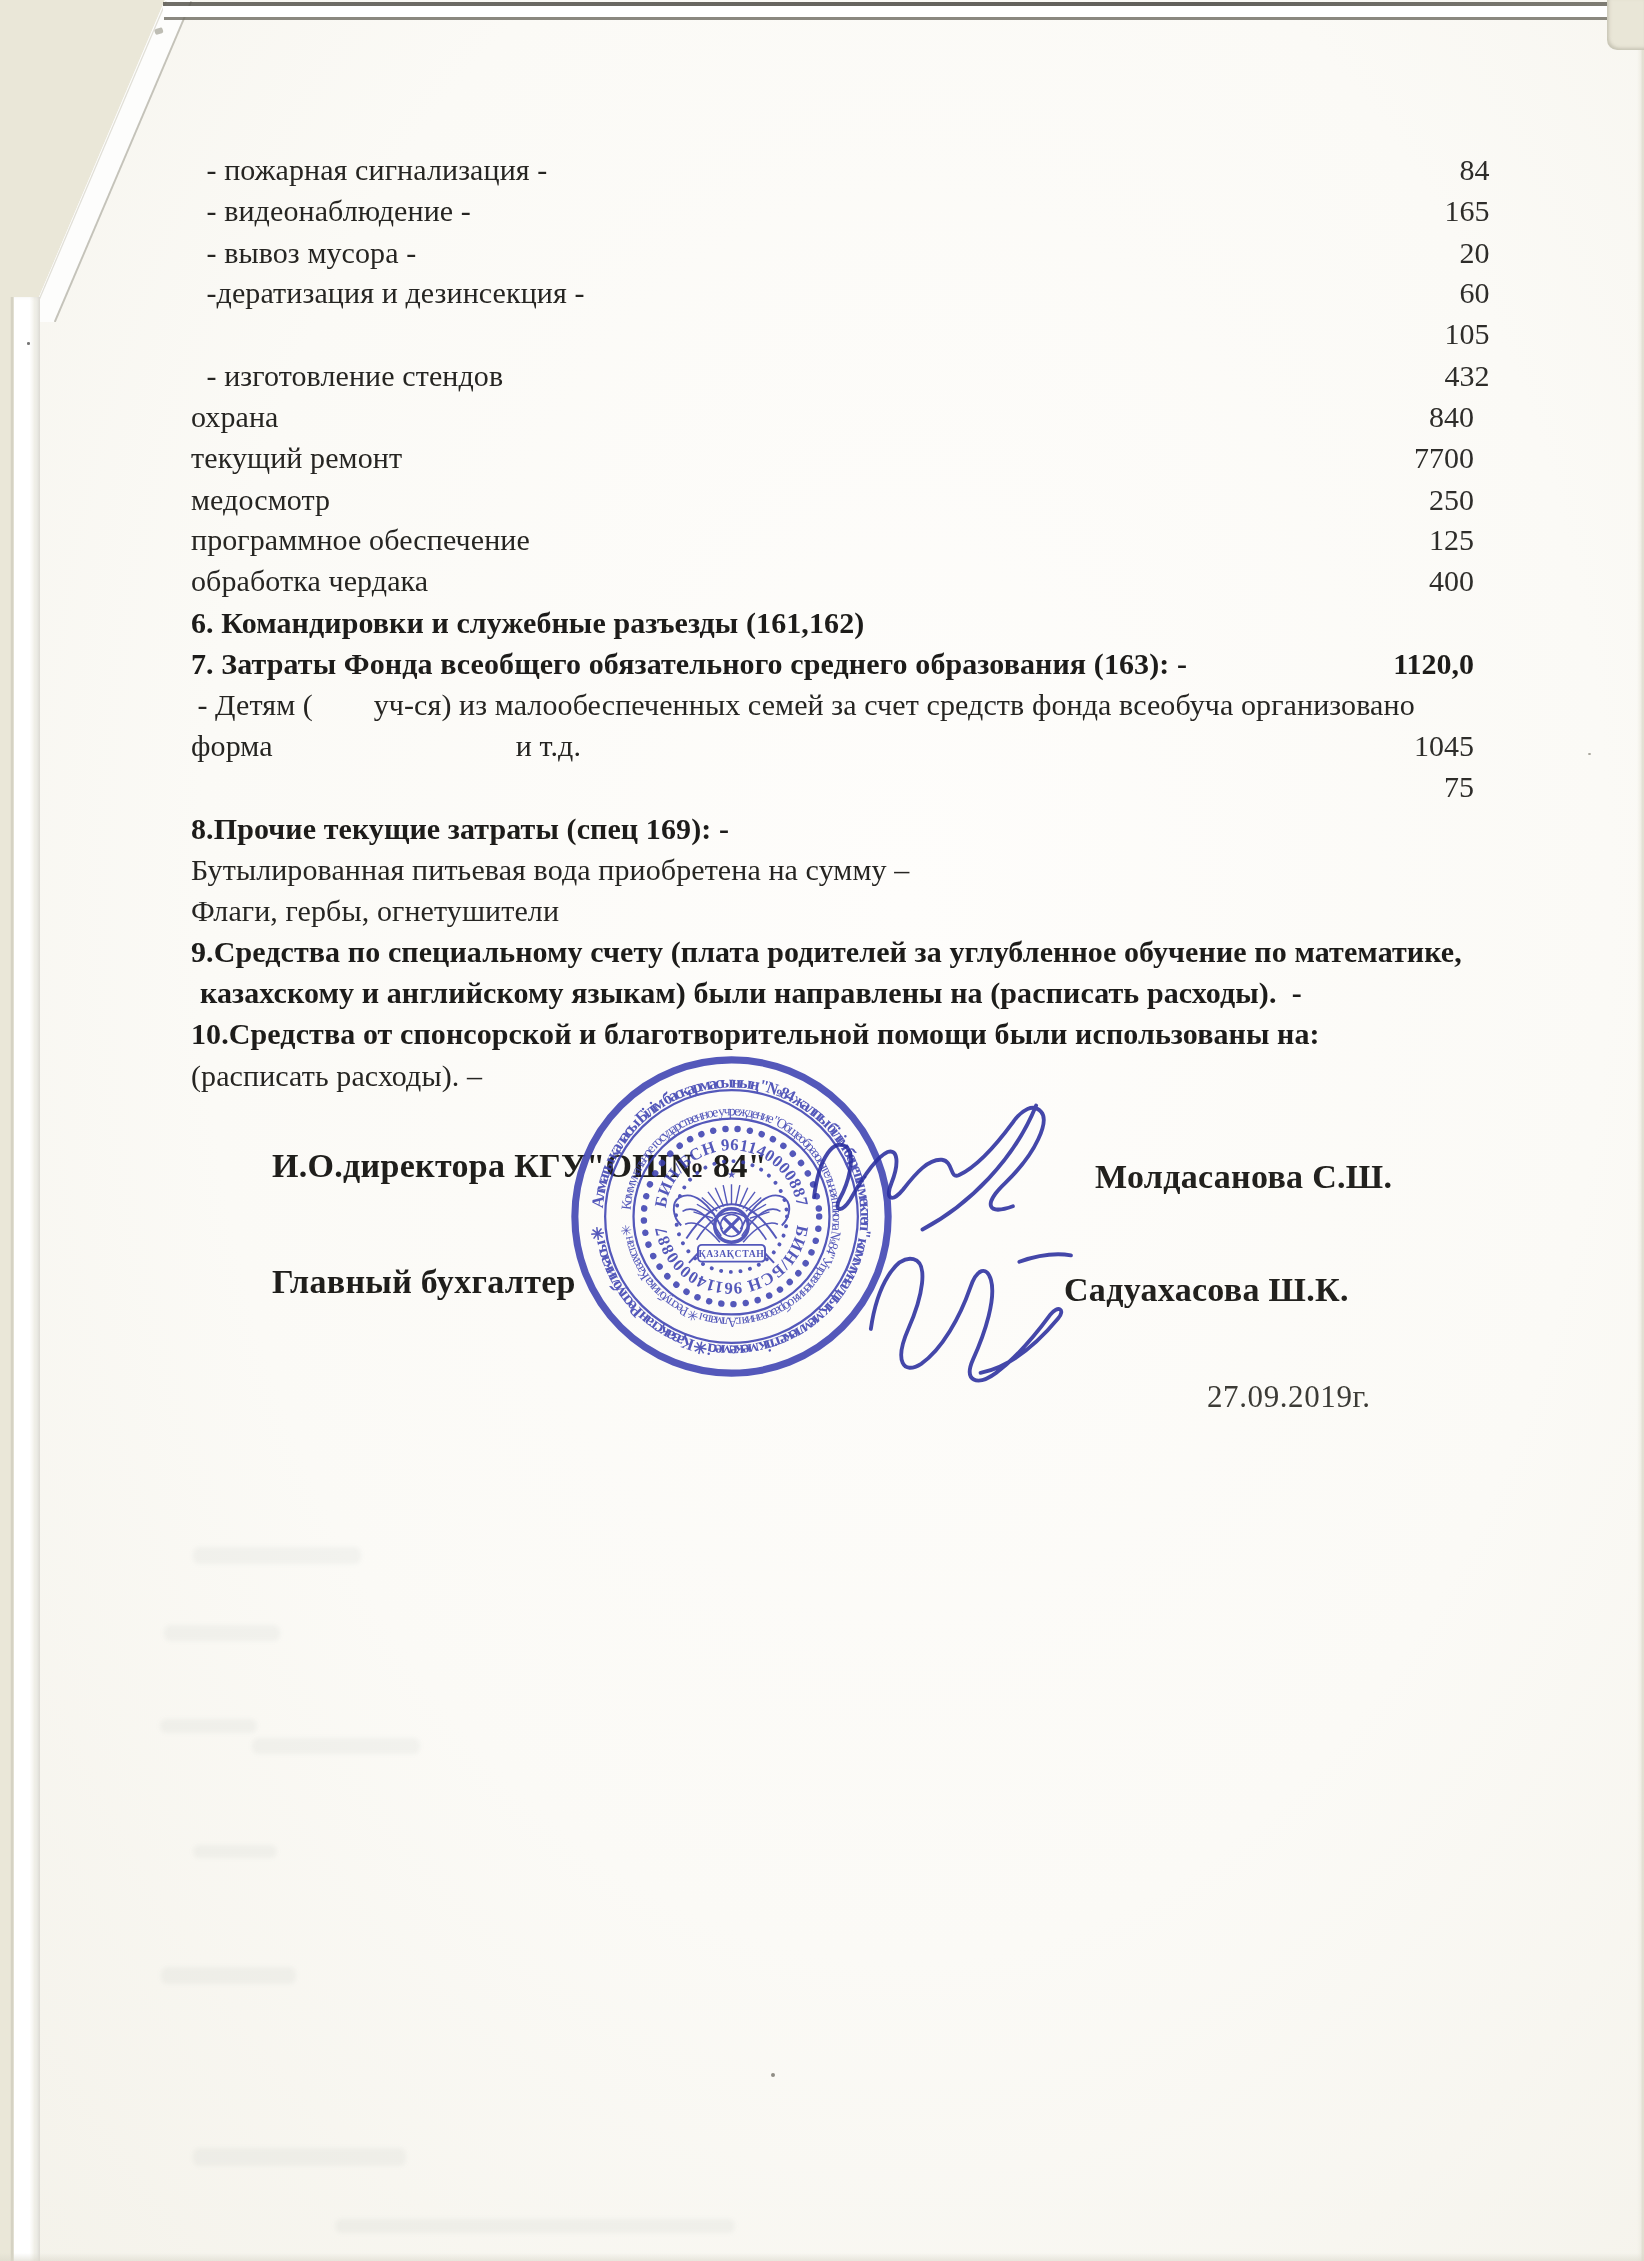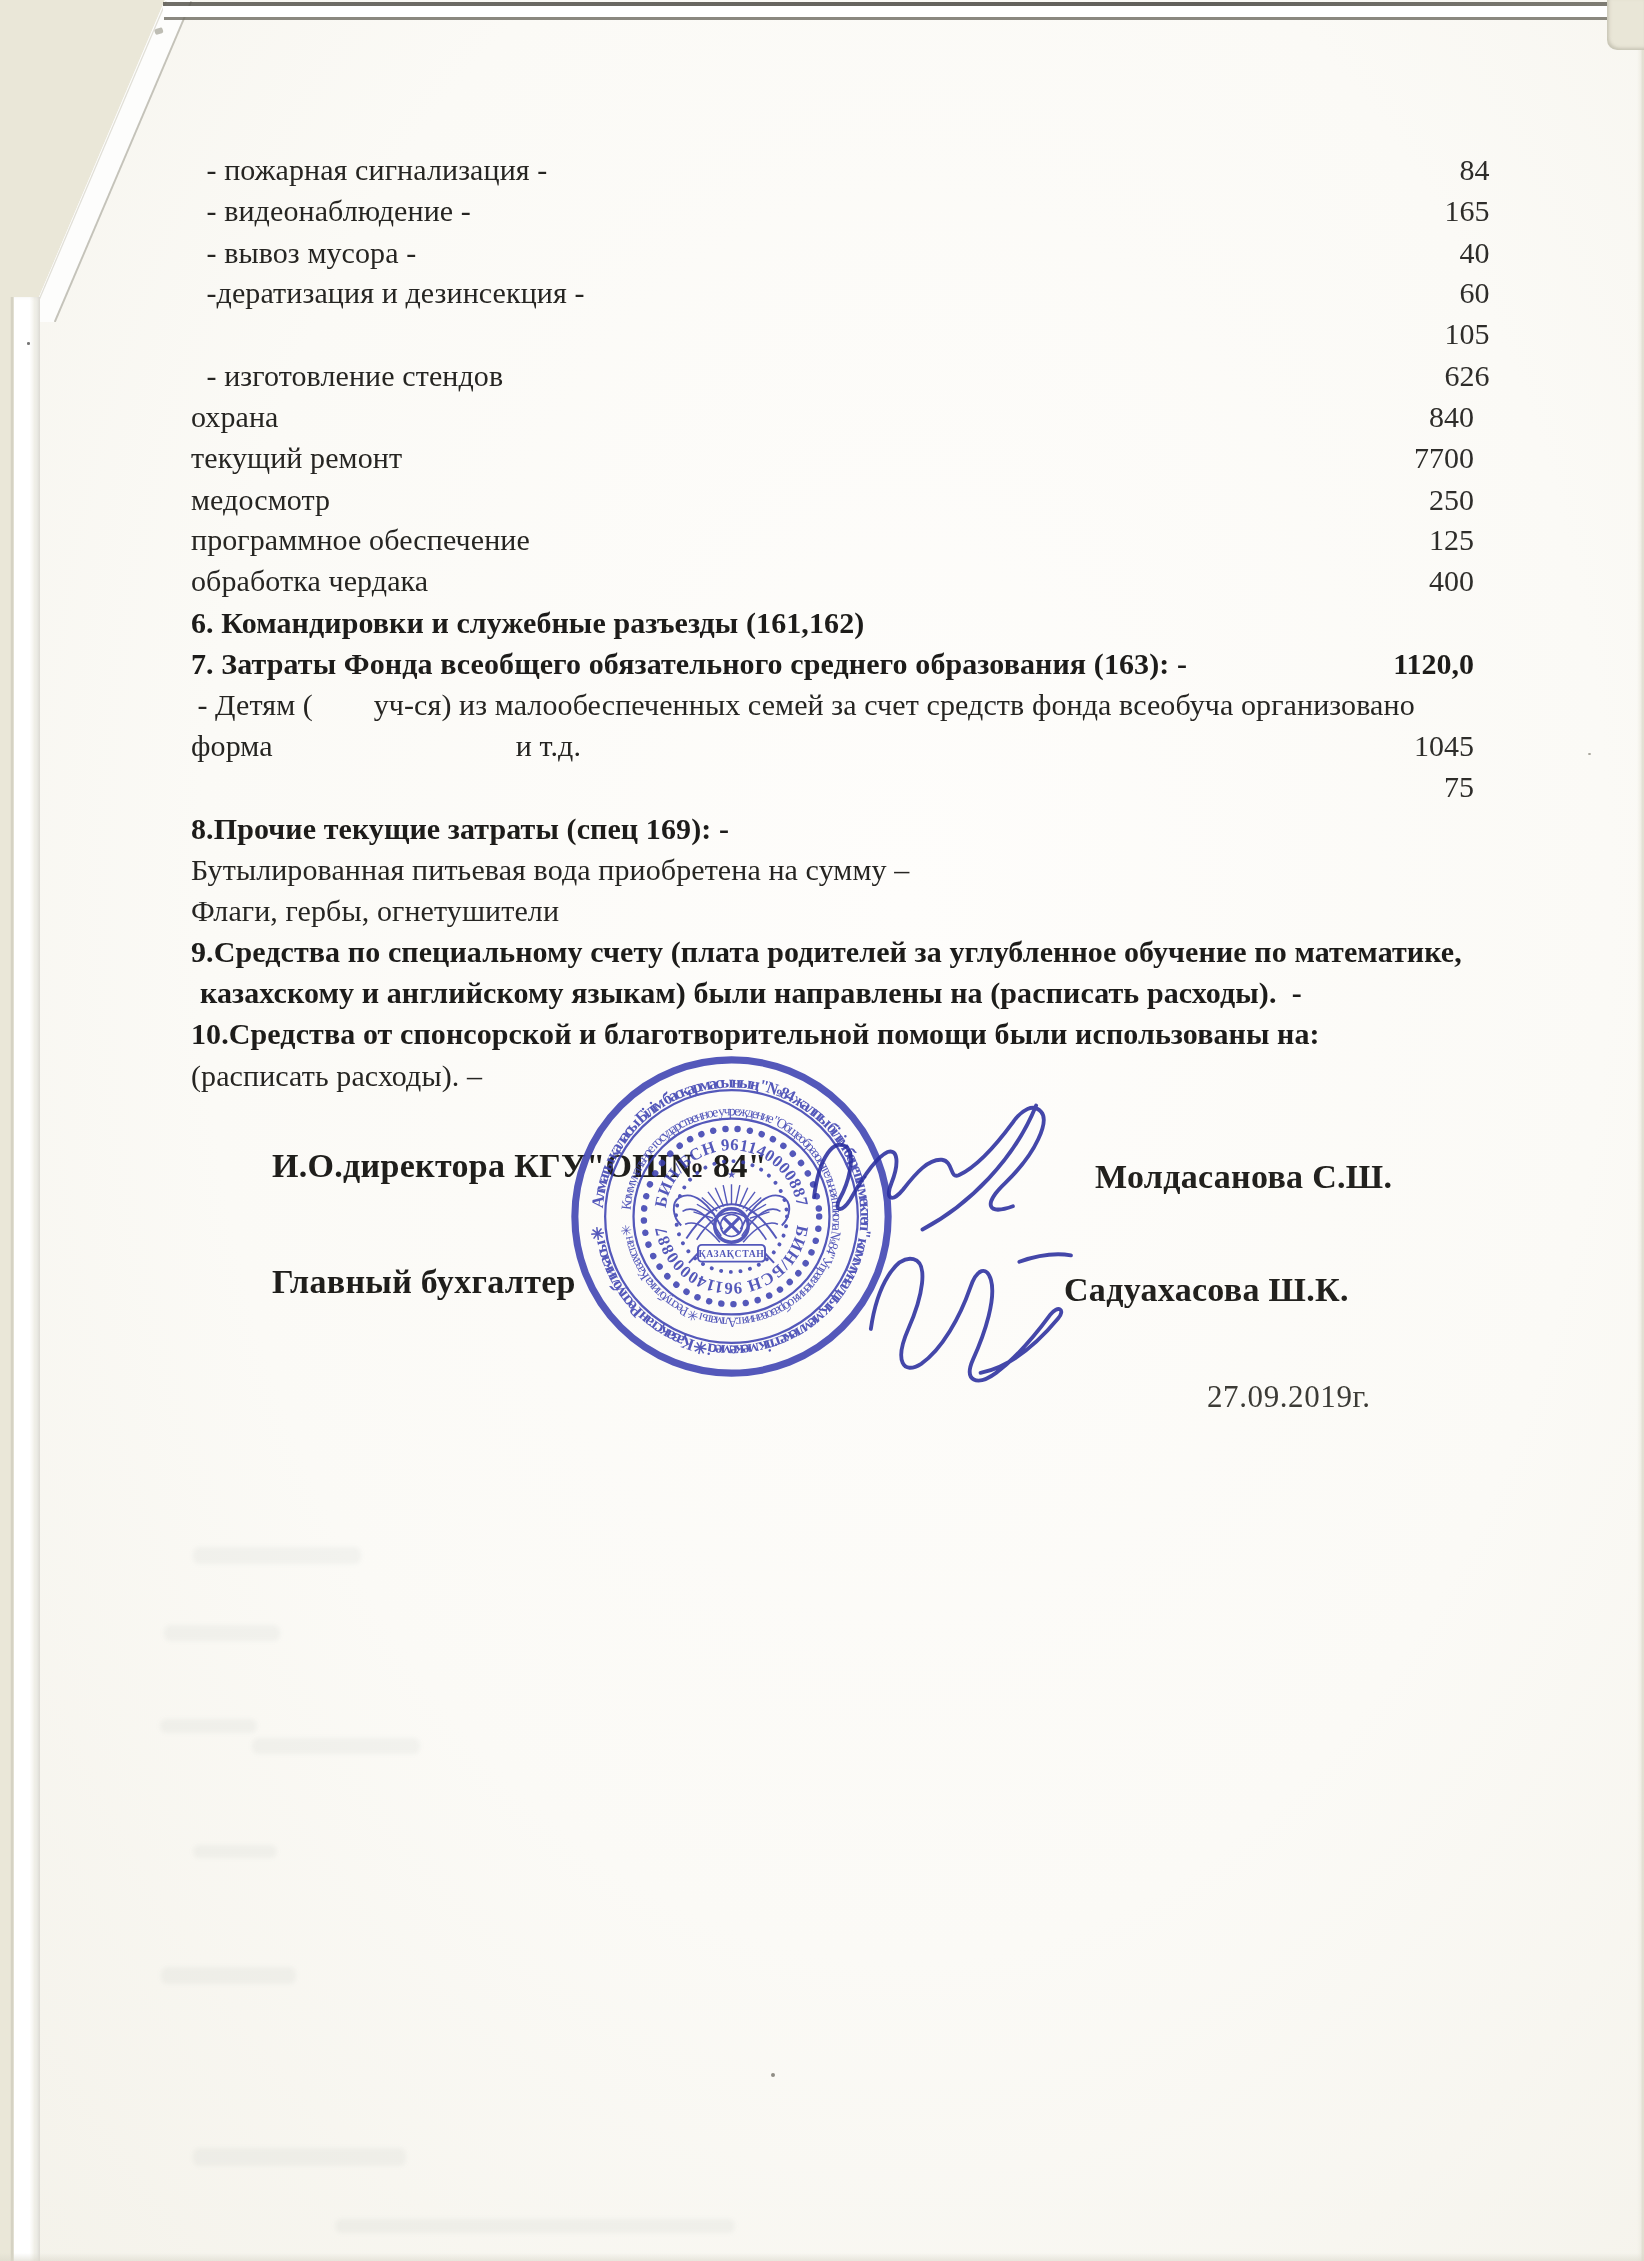--- a/index.html
+++ b/index.html
@@ -83,24 +83,24 @@
   <div class="smudge" style="left:160px;top:1719px;width:97px;height:14px;"></div>
   <div class="smudge" style="left:252px;top:1738px;width:168px;height:15.5px;"></div>
   <div class="smudge" style="left:193px;top:1845px;width:84px;height:13px;"></div>
   <div class="smudge" style="left:161px;top:1967px;width:135px;height:17px;"></div>
   <div class="smudge" style="left:193px;top:2148px;width:213px;height:18px;"></div>
   <div class="smudge" style="left:335px;top:2219px;width:400px;height:14px;"></div>
 
   <div class="rows">
     <div class="row ind1" style="top:0px"><span class="lbl">- пожарная сигнализация -</span><span class="val">84</span></div>
     <div class="row ind1" style="top:41px"><span class="lbl">- видеонаблюдение -</span><span class="val">165</span></div>
-    <div class="row ind1" style="top:83px"><span class="lbl">- вывоз мусора -</span><span class="val">40</span></div>
+    <div class="row ind1" style="top:83px"><span class="lbl">- вывоз мусора -</span><span class="val">20</span></div>
     <div class="row ind1" style="top:123px"><span class="lbl">-дератизация и дезинсекция -</span><span class="val">60</span></div>
     <div class="row ind1" style="top:164px"><span class="val">105</span></div>
-    <div class="row ind1" style="top:206px"><span class="lbl">- изготовление стендов</span><span class="val">626</span></div>
+    <div class="row ind1" style="top:206px"><span class="lbl">- изготовление стендов</span><span class="val">432</span></div>
     <div class="row" style="top:247px"><span class="lbl">охрана</span><span class="val">840</span></div>
     <div class="row" style="top:288px"><span class="lbl">текущий ремонт</span><span class="val">7700</span></div>
     <div class="row" style="top:330px"><span class="lbl">медосмотр</span><span class="val">250</span></div>
     <div class="row" style="top:370px"><span class="lbl">программное обеспечение</span><span class="val">125</span></div>
     <div class="row" style="top:411px"><span class="lbl">обработка чердака</span><span class="val">400</span></div>
     <div class="row b" style="top:453px"><span class="lbl">6. Командировки и служебные разъезды (161,162)</span><span class="val"></span></div>
     <div class="row b" style="top:494px"><span class="lbl">7. Затраты Фонда всеобщего обязательного среднего образования (163): -</span><span class="val">1120,0</span></div>
     <div class="row ind2" style="top:535px"><span class="lbl">- Детям (        уч-ся) из малообеспеченных семей за счет средств фонда всеобуча организовано</span><span class="val"></span></div>
     <div class="row" style="top:576px"><span class="lbl">форма                                и т.д.</span><span class="val">1045</span></div>
     <div class="row" style="top:617px"><span class="val">75</span></div>

